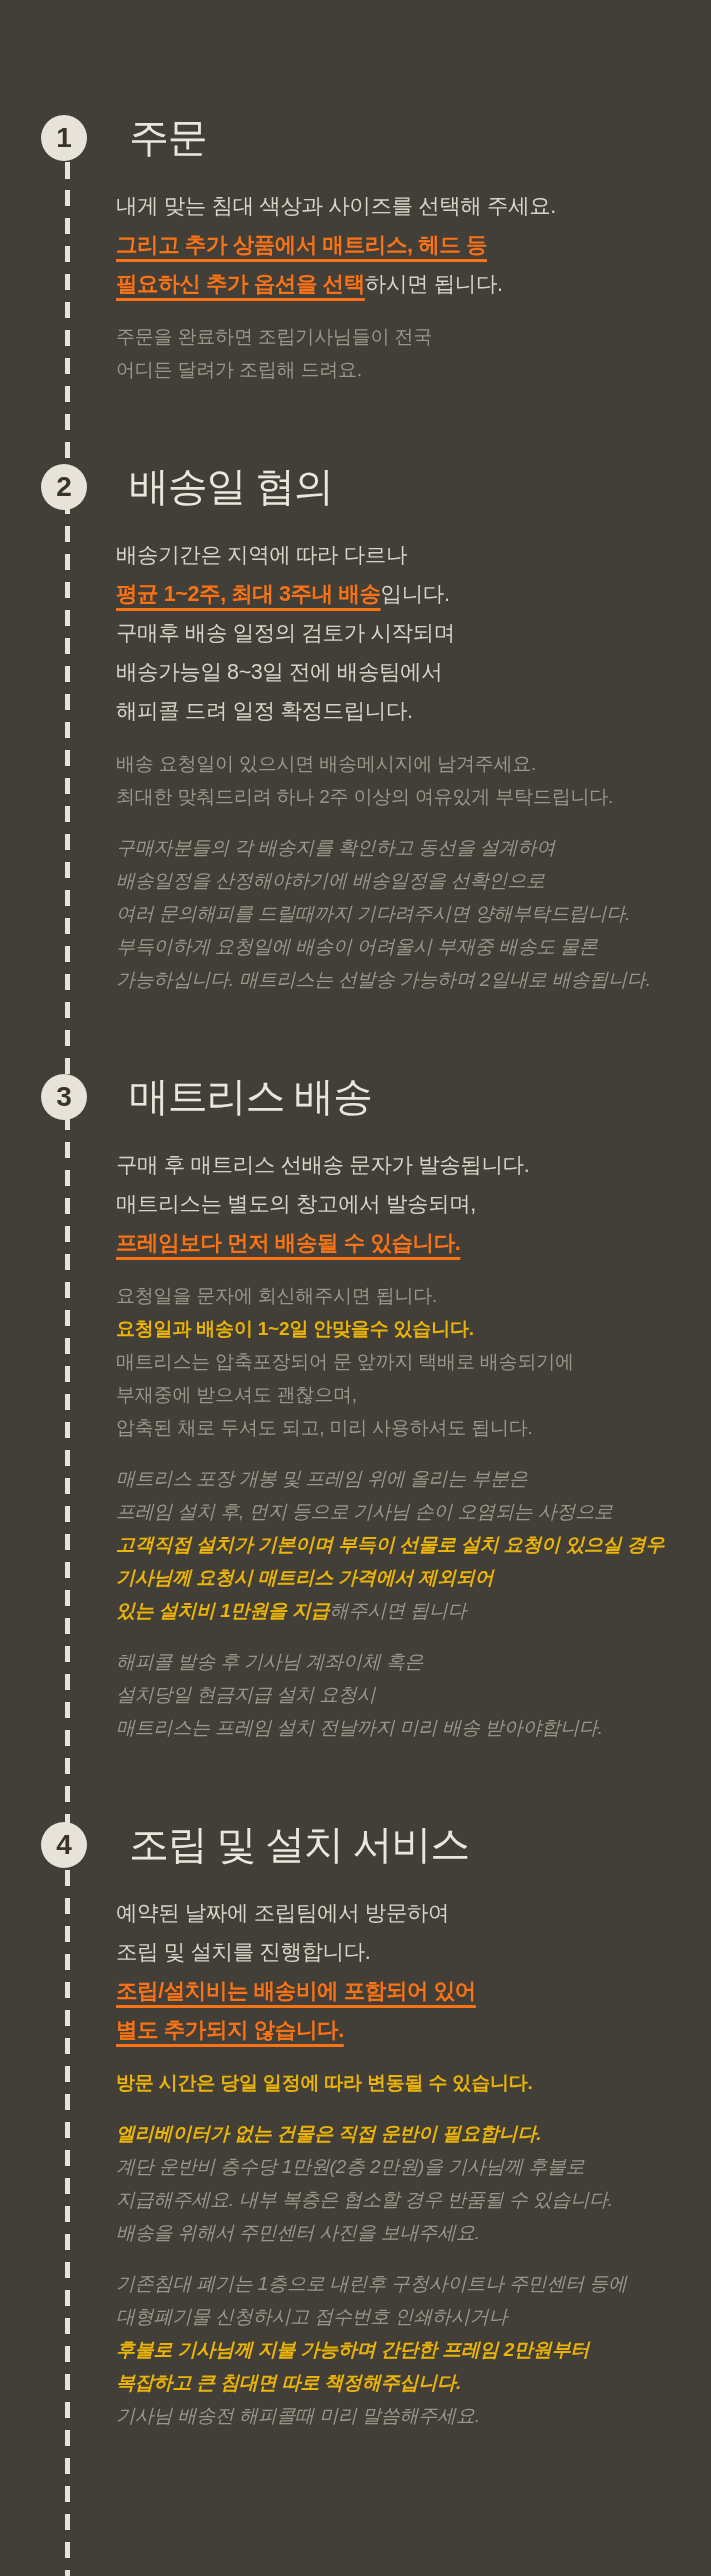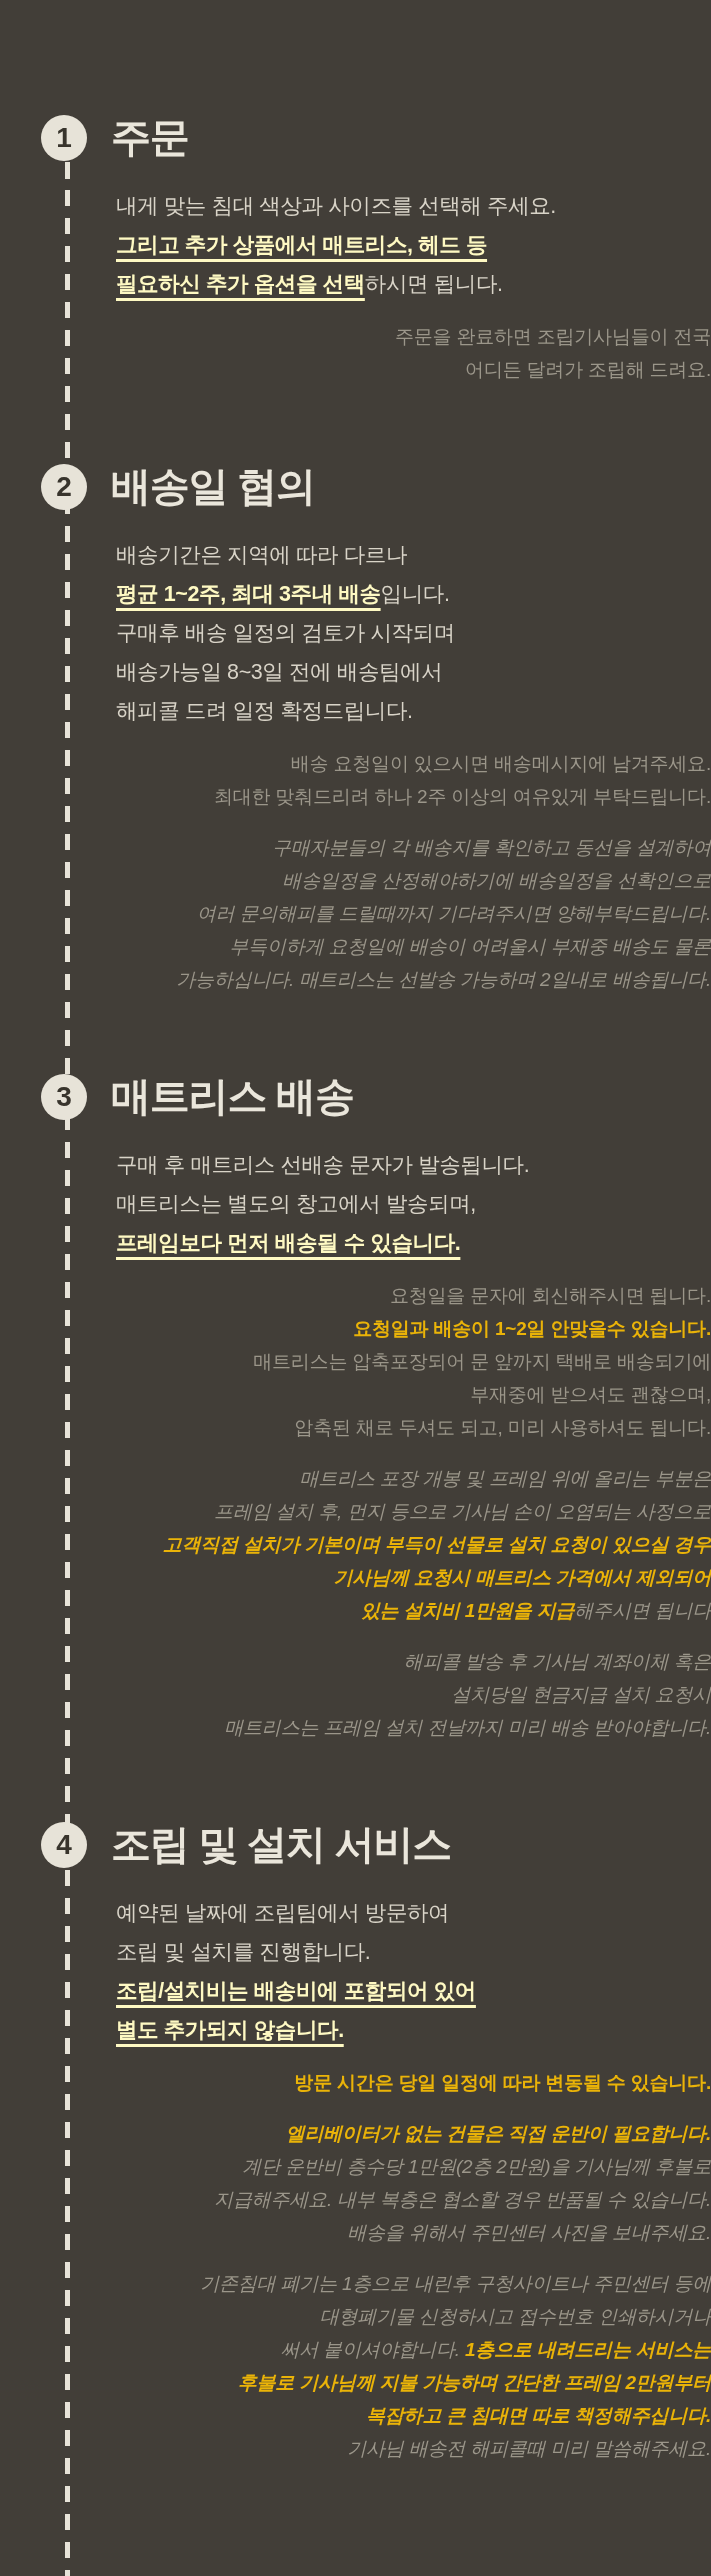--- a/index.html
+++ b/index.html
@@ -48,45 +48,45 @@
     color: #38342c;
     display: flex;
     align-items: center;
     justify-content: center;
     font-size: 28px;
     font-weight: bold;
     position: relative;
     z-index: 2;
   }
   .sec-title {
-    margin: 0 0 0 24px;
+    margin: 0 0 0 42px;
     font-size: 40px;
-    font-weight: 700;
+    font-weight: 400;
     color: #eae6db;
     letter-spacing: -1.2px;
     white-space: nowrap;
   }
   .sec-content { margin: 21.5px 0 0 116px; }
   .line { white-space: nowrap; }
   .body-block .line {
     font-size: 21.5px;
     line-height: 39px;
     color: #d9d4c8;
     letter-spacing: -0.4px;
   }
-  .note-block { margin-top: 16.5px; text-align: right; }
+  .note-block { margin-top: 16.5px; }
   .note-block + .note-block { margin-top: 18px; font-style: italic; }
   .note-block .line {
     font-size: 19px;
     line-height: 33px;
     color: #9b968a;
     letter-spacing: -0.2px;
   }
   .run-b { font-weight: bold; }
-  .body-block .run-b { color: #fef9c3; }
+  .body-block .run-b { color: #f97316; }
   .note-block .run-b { color: #eab308; }
   .run-u {
     text-decoration: underline;
     text-decoration-thickness: 2.5px;
     text-underline-offset: 6.6px;
   }
 </style>
 </head>
 <body>
 
@@ -193,21 +193,20 @@
           </div>
           <div class="note-block">
             <div class="line"><span class="run run-b">엘리베이터가 없는 건물은 직접 운반이 필요합니다.</span></div>
             <div class="line"><span class="run">계단 운반비 층수당 1만원(2층 2만원)을 기사님께 후불로</span></div>
             <div class="line"><span class="run">지급해주세요. 내부 복층은 협소할 경우 반품될 수 있습니다.</span></div>
             <div class="line"><span class="run">배송을 위해서 주민센터 사진을 보내주세요.</span></div>
           </div>
           <div class="note-block">
             <div class="line"><span class="run">기존침대 폐기는 1층으로 내린후 구청사이트나 주민센터 등에</span></div>
             <div class="line"><span class="run">대형폐기물 신청하시고 접수번호 인쇄하시거나</span></div>
-            <div class="line"><span class="run">써서 붙이셔야합니다. </span><span class="run run-b">1층으로 내려드리는 서비스는</span></div>
             <div class="line"><span class="run run-b">후불로 기사님께 지불 가능하며 간단한 프레임 2만원부터</span></div>
             <div class="line"><span class="run run-b">복잡하고 큰 침대면 따로 책정해주십니다.</span></div>
             <div class="line"><span class="run">기사님 배송전 해피콜때 미리 말씀해주세요.</span></div>
           </div>
         </div>
       </div>
     </div>
 </div>
 
 

